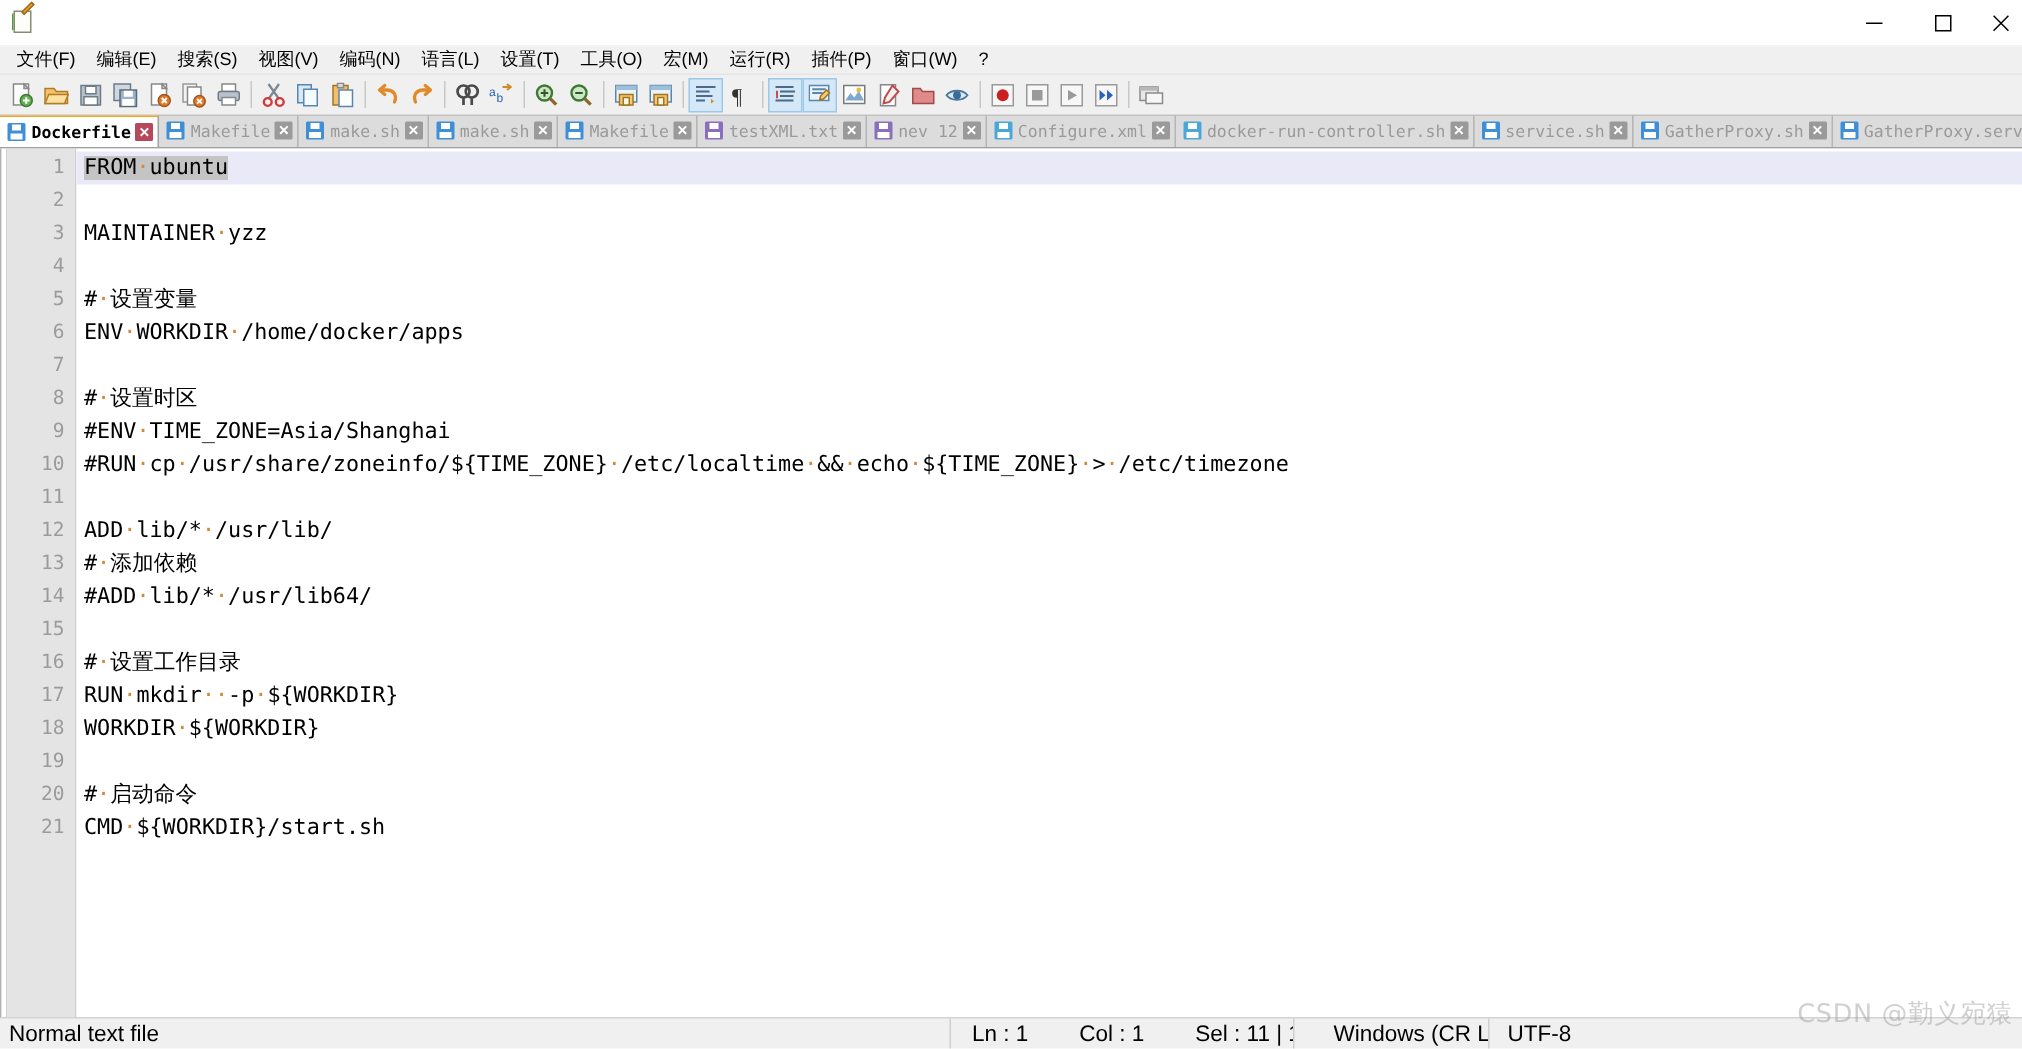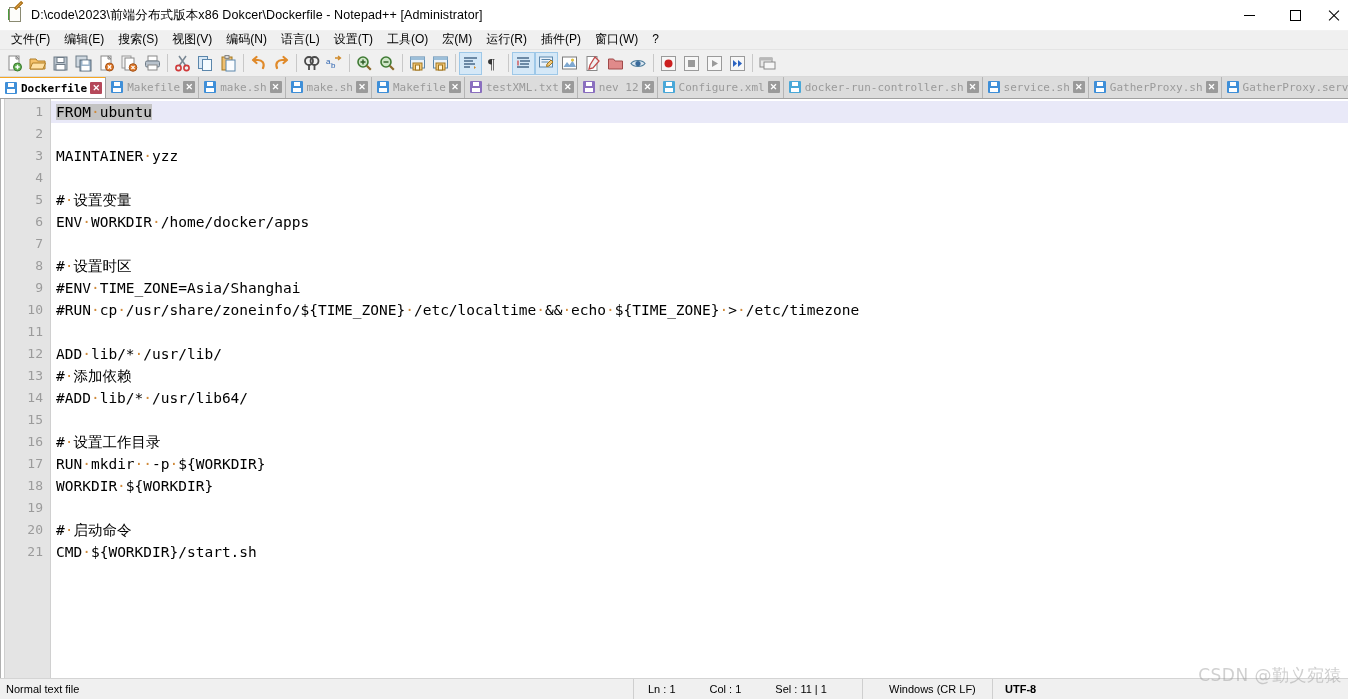--- a/index.html
+++ b/index.html
@@ -235,36 +235,36 @@
   }
   .dot { color: #d08a3a; }
   .cn { font-family: "DejaVu Sans", sans-serif; font-size: 14.5px; }
 
   
   .statusbar {
     height: 21px; flex: 0 0 21px;
     background: #f0f0f0;
     display: flex; align-items: center;
     border-top: 1px solid #d4d4d4;
-    font-size: 11px;
+    font-size: 15px;
     color: #000000;
   }
   .sb-cell {
     height: 21px;
     display: flex; align-items: center;
     padding: 0 6px;
     border-right: 1px solid #cfcfcf;
     white-space: nowrap;
     overflow: hidden;
   }
   .sb-type { flex: 0 0 634px; }
   .sb-len { flex: 0 0 227px; padding-left: 14px; }
   .sb-pos { flex: 0 0 229px; padding-left: 14px; display: flex; gap: 34px; }
   .sb-eol { flex: 0 0 130px; padding-left: 26px; }
-  .sb-enc { flex: 1 1 auto; padding-left: 12px; border-right: none; font-weight: bold; }
+  .sb-enc { flex: 1 1 auto; padding-left: 12px; border-right: none; }
 
   .watermark {
     position: absolute;
     right: 6px; bottom: 12px;
     font-size: 17px;
     color: rgba(150,150,150,0.45);
     font-family: "DejaVu Sans", sans-serif;
     pointer-events: none;
     white-space: nowrap;
     letter-spacing: 0.5px;
@@ -274,21 +274,20 @@
 <body>
 
 <div id="app">
 
   <div class="titlebar">
     <div class="title-icon">
       <div class="ti-green"></div>
       <div class="ti-page"></div>
       <div class="ti-pencil"></div>
     </div>
-    <div class="title-text">D:\code\2023\前端分布式版本x86 Dokcer\Dockerfile - Notepad++ [Administrator]</div>
     <div class="win-controls">
       <div class="win-btn">
           <div class="wb-min"></div>
         </div>
       <div class="win-btn">
           <div class="wb-max"></div>
         </div>
       <div class="win-btn wb-close-wrap">
           <div class="wb-close"></div>
         </div>

